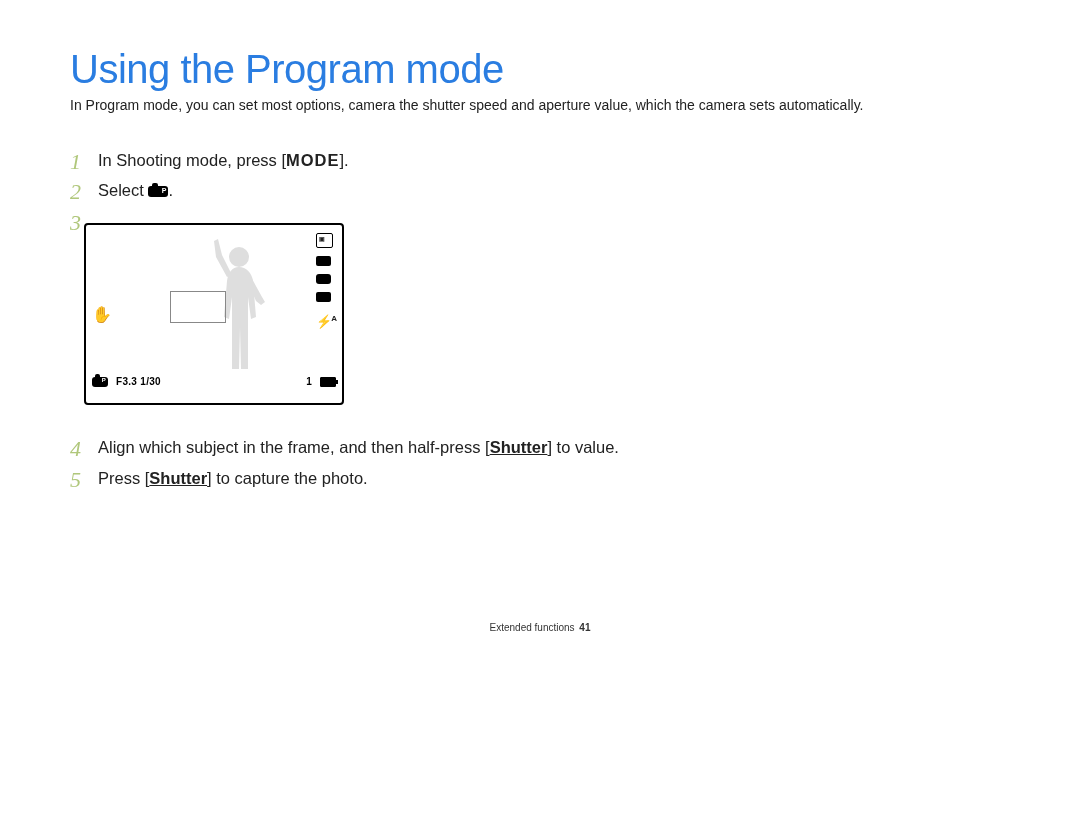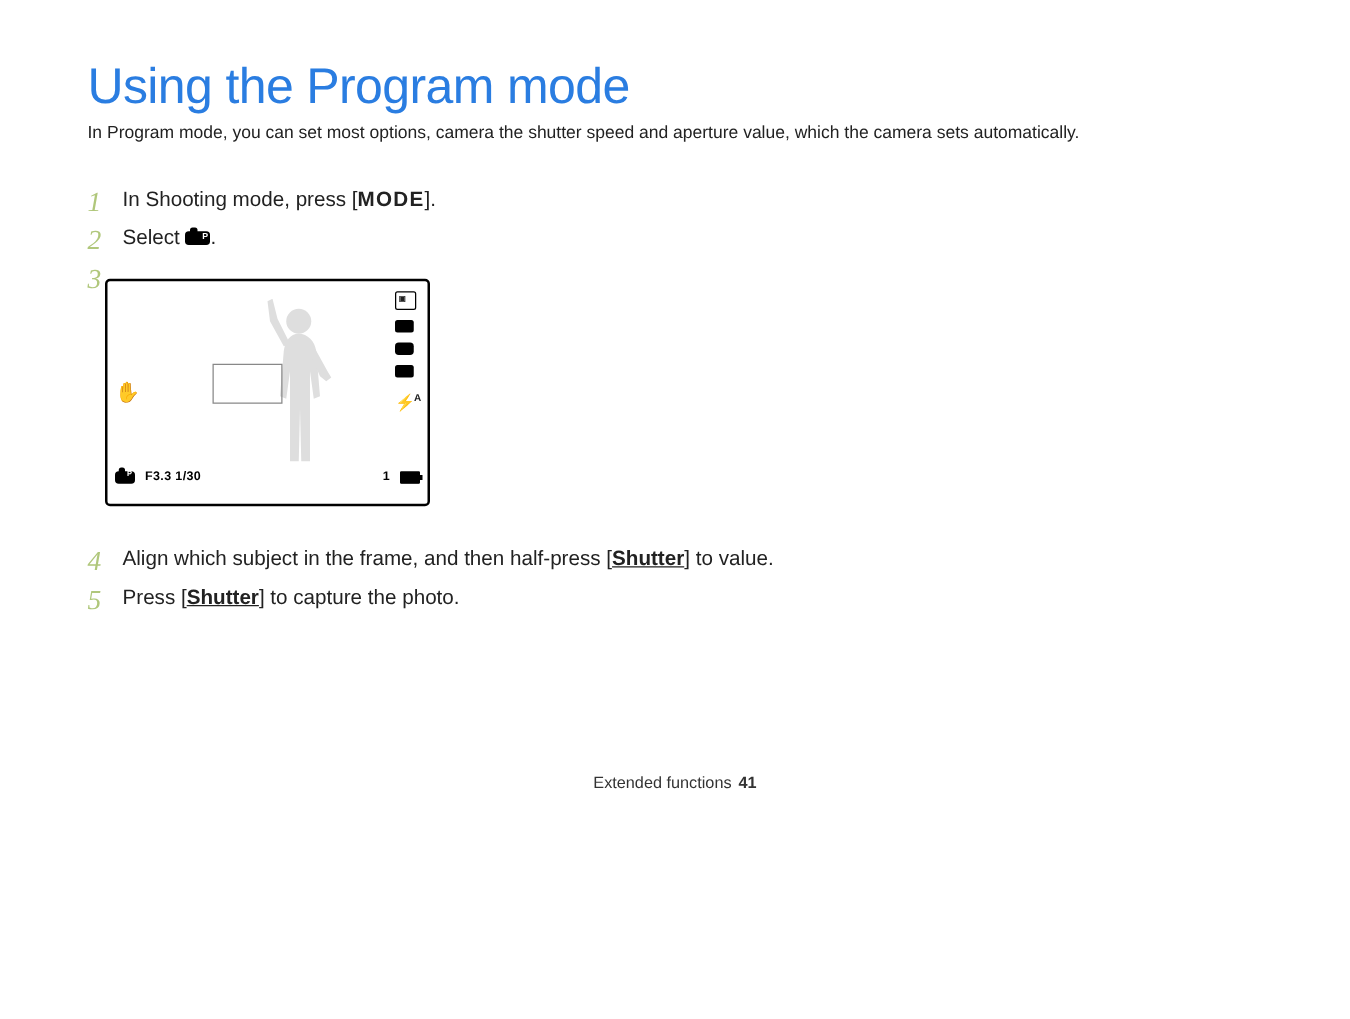--- a/index.html
+++ b/index.html
@@ -205,21 +205,21 @@
     margin-right: 2px;
     margin-left: 6px;
   }
 
   .footer {
     position: absolute;
     bottom: 26px;
     left: 0;
     width: 100%;
     text-align: center;
-    font-size: 13px;
+    font-size: 10px;
     color: #333;
   }
   .footer .pn {
     font-weight: 700;
     margin-left: 2px;
   }
 </style>
 </head>
 <body>
 

